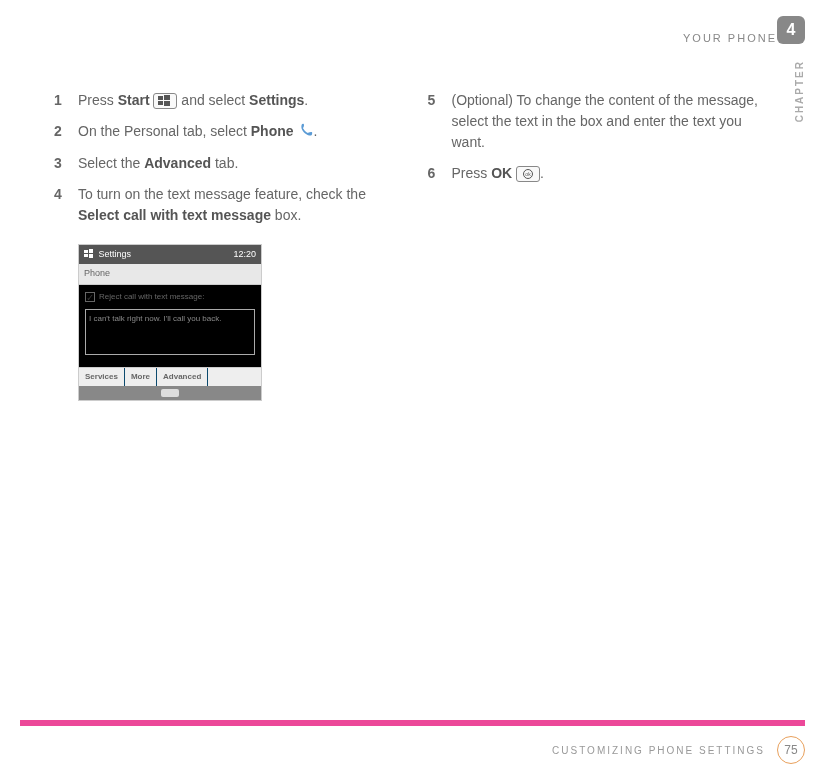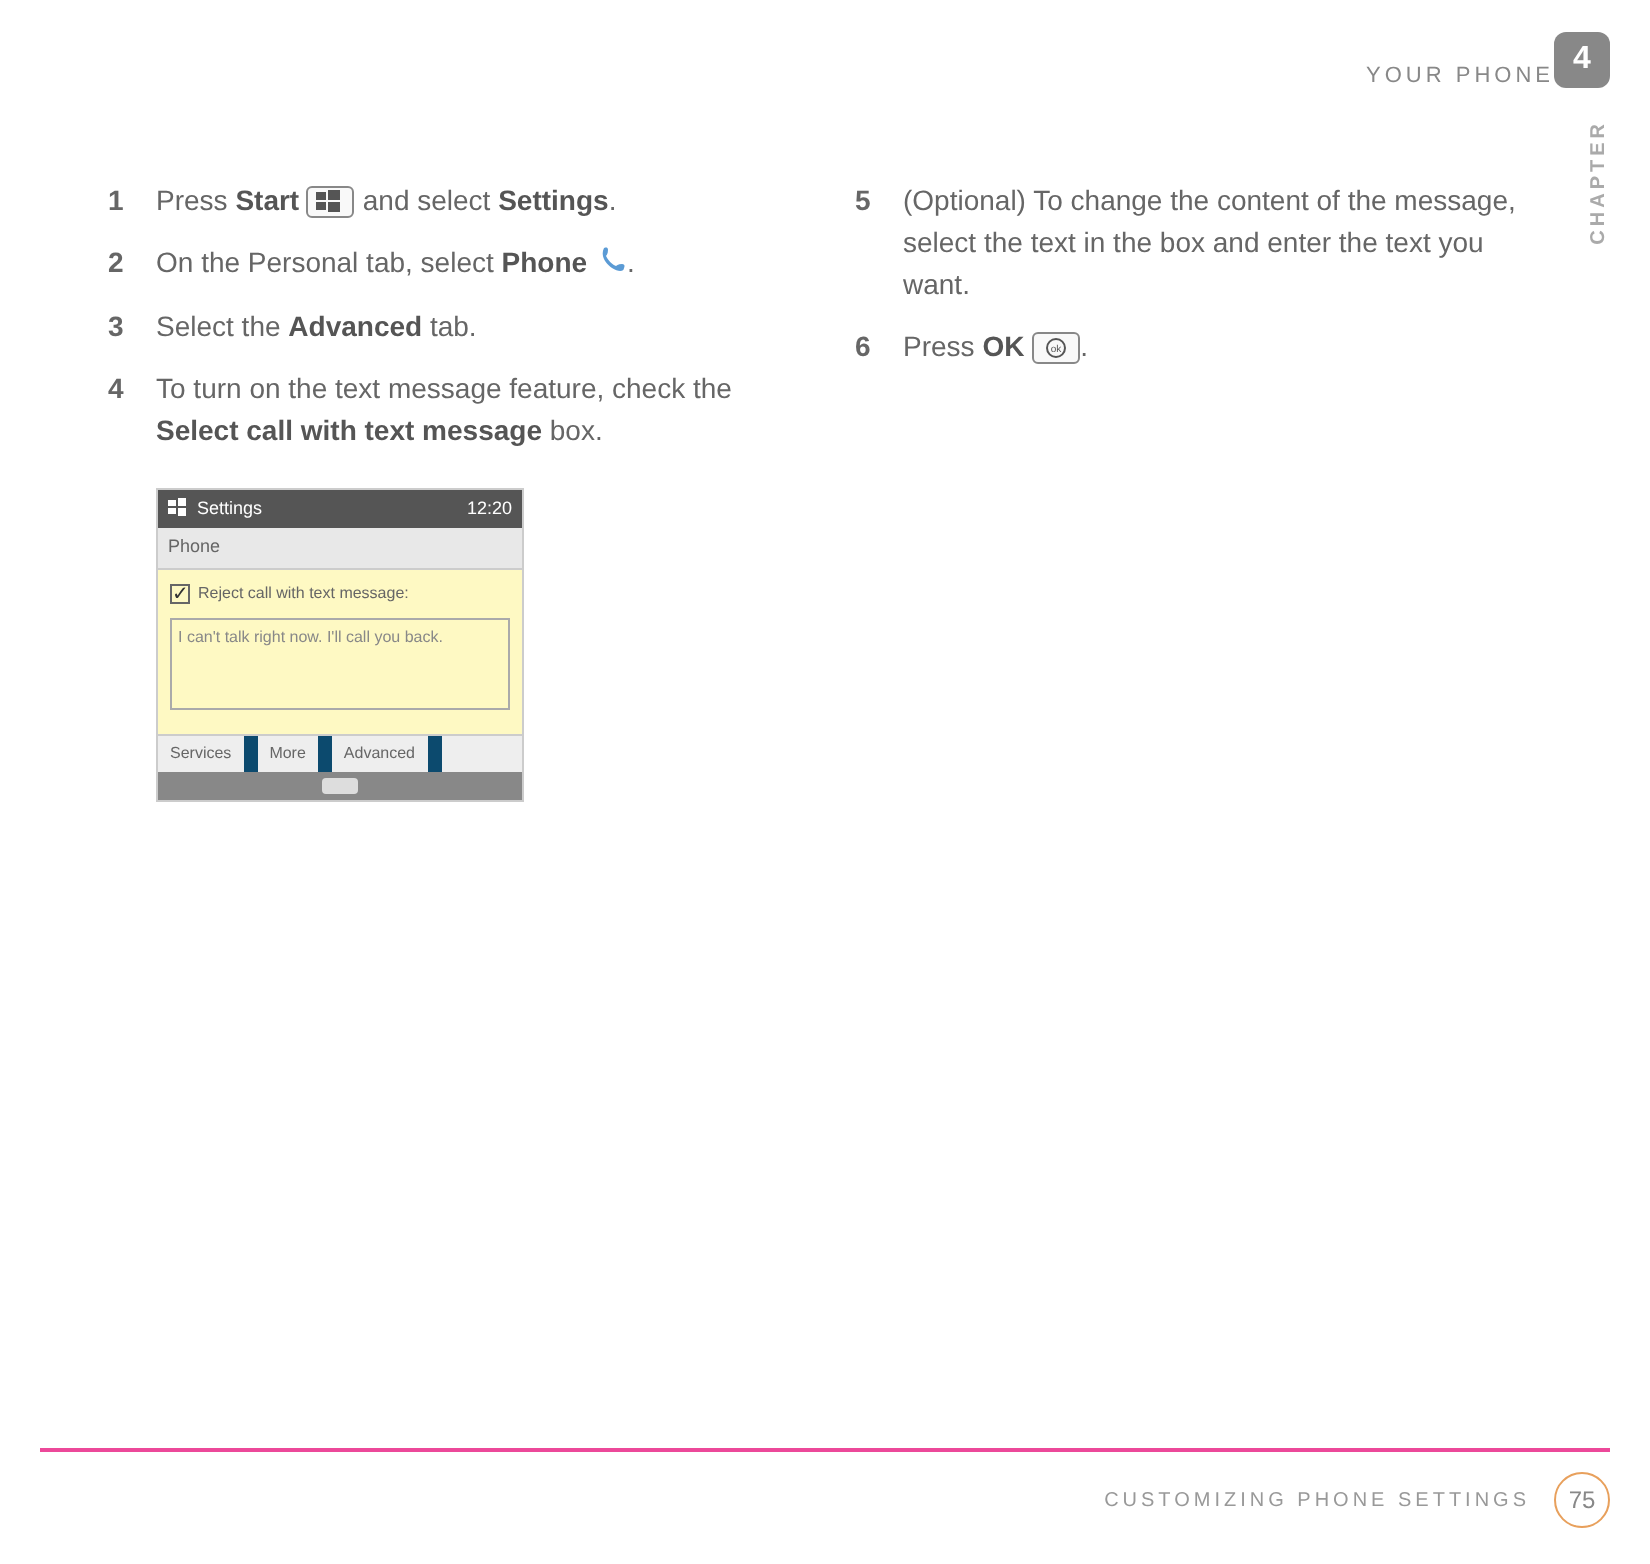--- a/index.html
+++ b/index.html
@@ -106,21 +106,21 @@
       align-items: center;
       font-size: 9px;
     }
     .ss-title {
       background: #e8e8e8;
       padding: 3px 5px;
       font-size: 9px;
       border-bottom: 1px solid #ccc;
     }
     .ss-body {
-      background: #fef9c3;
+      background: #000000;
       padding: 6px;
     }
     .ss-checkbox-row {
       display: flex;
       align-items: flex-start;
       gap: 4px;
       margin-bottom: 6px;
     }
     .ss-checkbox {
       width: 10px;
@@ -146,22 +146,23 @@
       font-size: 8px;
       color: #888;
     }
     .ss-tabs {
       display: flex;
       border-top: 1px solid #ccc;
       background: #eee;
     }
     .ss-tab {
       padding: 3px 6px;
-      border-right: 7px solid #0c4a6e;
+      border-right: 1px solid #0c4a6e;
       font-size: 8px;
+      font-weight: bold;
     }
     .ss-footer {
       background: #888;
       height: 14px;
       position: relative;
     }
     .ss-footer::after {
       content: "";
       position: absolute;
       left: 50%;
@@ -170,21 +171,21 @@
       width: 18px;
       height: 8px;
       background: #ddd;
       border-radius: 2px;
     }
     .footer {
       position: absolute;
       bottom: 18px;
       left: 20px;
       right: 20px;
-      border-top: 2px solid #ec4899;
+      border-top: 6px solid #ec4899;
       padding-top: 10px;
       display: flex;
       justify-content: flex-end;
       align-items: center;
       gap: 12px;
       text-align: right;
     }
     .footer-title {
       font-size: 10px;
       letter-spacing: 2px;

